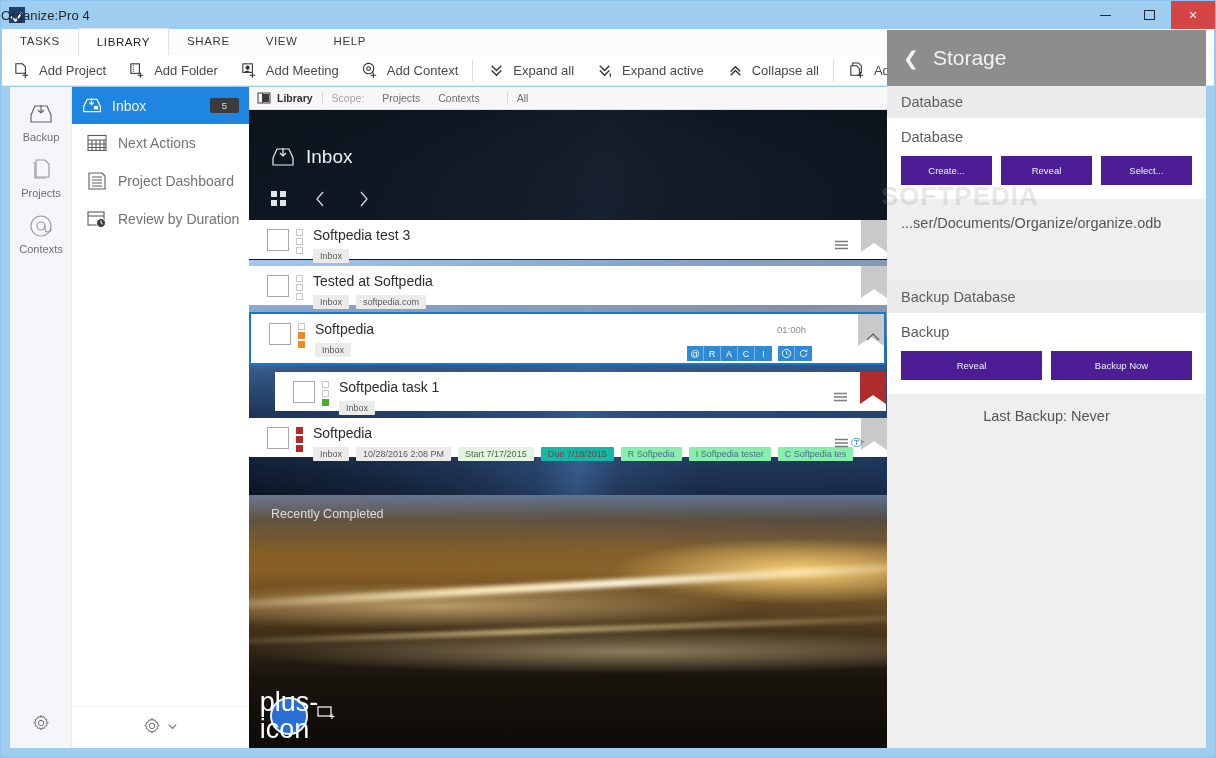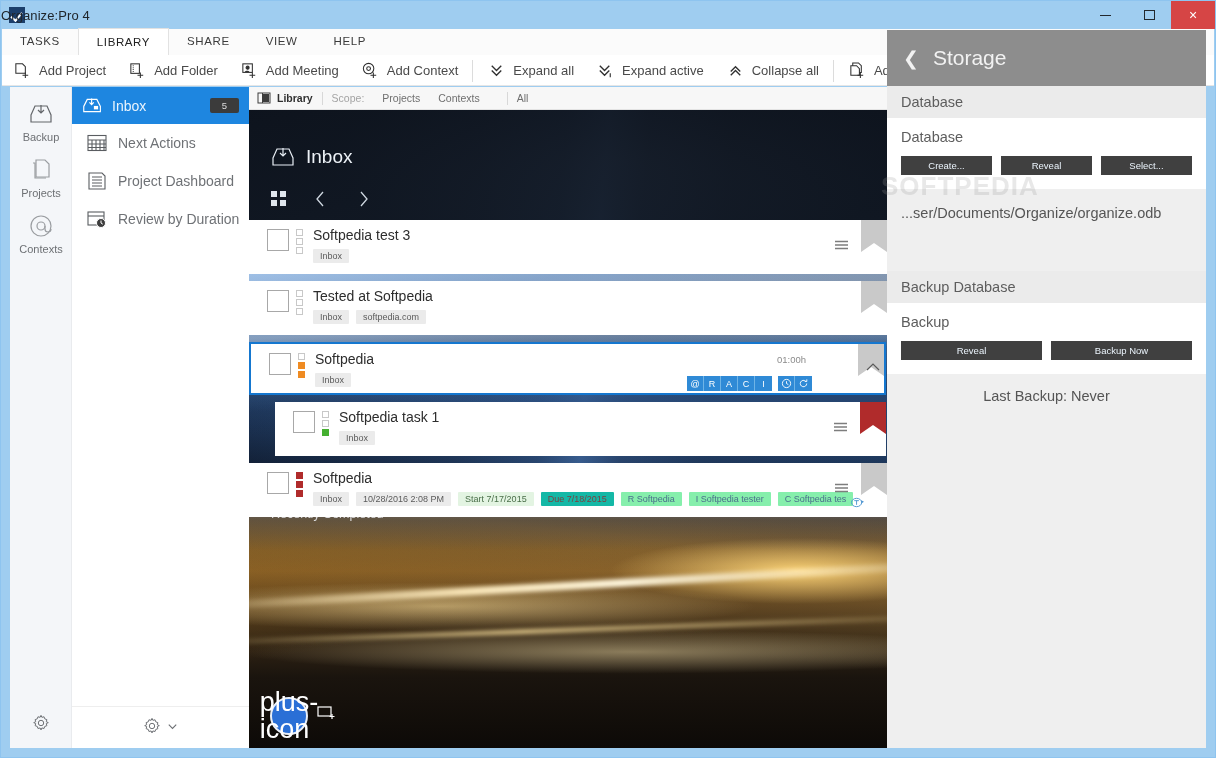--- a/index.html
+++ b/index.html
@@ -219,21 +219,21 @@
     position: absolute; left: 22px; top: 397px; z-index: 3;
     font-size: 12.5px; color: rgba(245,248,252,.82);
   }
 
   
   #task-list {
     position: absolute; left: 0; top: 110px; right: 0; z-index: 4;
   }
   .task {
     position: relative; background: #ffffff; margin-bottom: 7px;
-    height: 54px; display: flex; align-items: flex-start;
+    height: 39px; display: flex; align-items: flex-start;
     padding: 8px 0 0 18px;
   }
   .task.nested { margin-left: 26px; margin-right: 1px; }
   .task.selected {
     border: 2px solid #1577cf; height: 53px;
     margin-right: 1px; background: #ffffff;
   }
   .chk {
     width: 22px; height: 22px; border: 1px solid #a8a8a8;
     background: #fff; flex: 0 0 auto; margin-top: 1px;
@@ -312,21 +312,21 @@
   #storage-title { font-size: 21px; color: #f2f2f2; }
   .st-sechead {
     height: 32px; background: #ebebeb;
     display: flex; align-items: center; padding-left: 14px;
     font-size: 14.5px; color: #5d5d5d;
   }
   .st-card { background: #ffffff; padding: 9px 14px 14px; }
   .st-card-title { font-size: 14.5px; color: #5d5d5d; padding: 2px 0 11px; }
   .st-row { display: flex; gap: 9px; }
   .st-btn {
-    flex: 1 1 0; height: 19px; background: #404040; color: #eaf3fb;
+    flex: 1 1 0; height: 29px; background: #4c1d95; color: #eaf3fb;
     font-size: 9.5px; display: flex; align-items: center; justify-content: center;
   }
   .st-note {
     background: #efefef; padding: 16px 14px;
     font-size: 14.5px; color: #555555; text-align: left;
     position: relative;
   }
   #st-watermark {
     position: absolute; left: -6px; top: -18px;
     font-size: 26px; font-weight: bold; color: rgba(150,150,150,.22);

